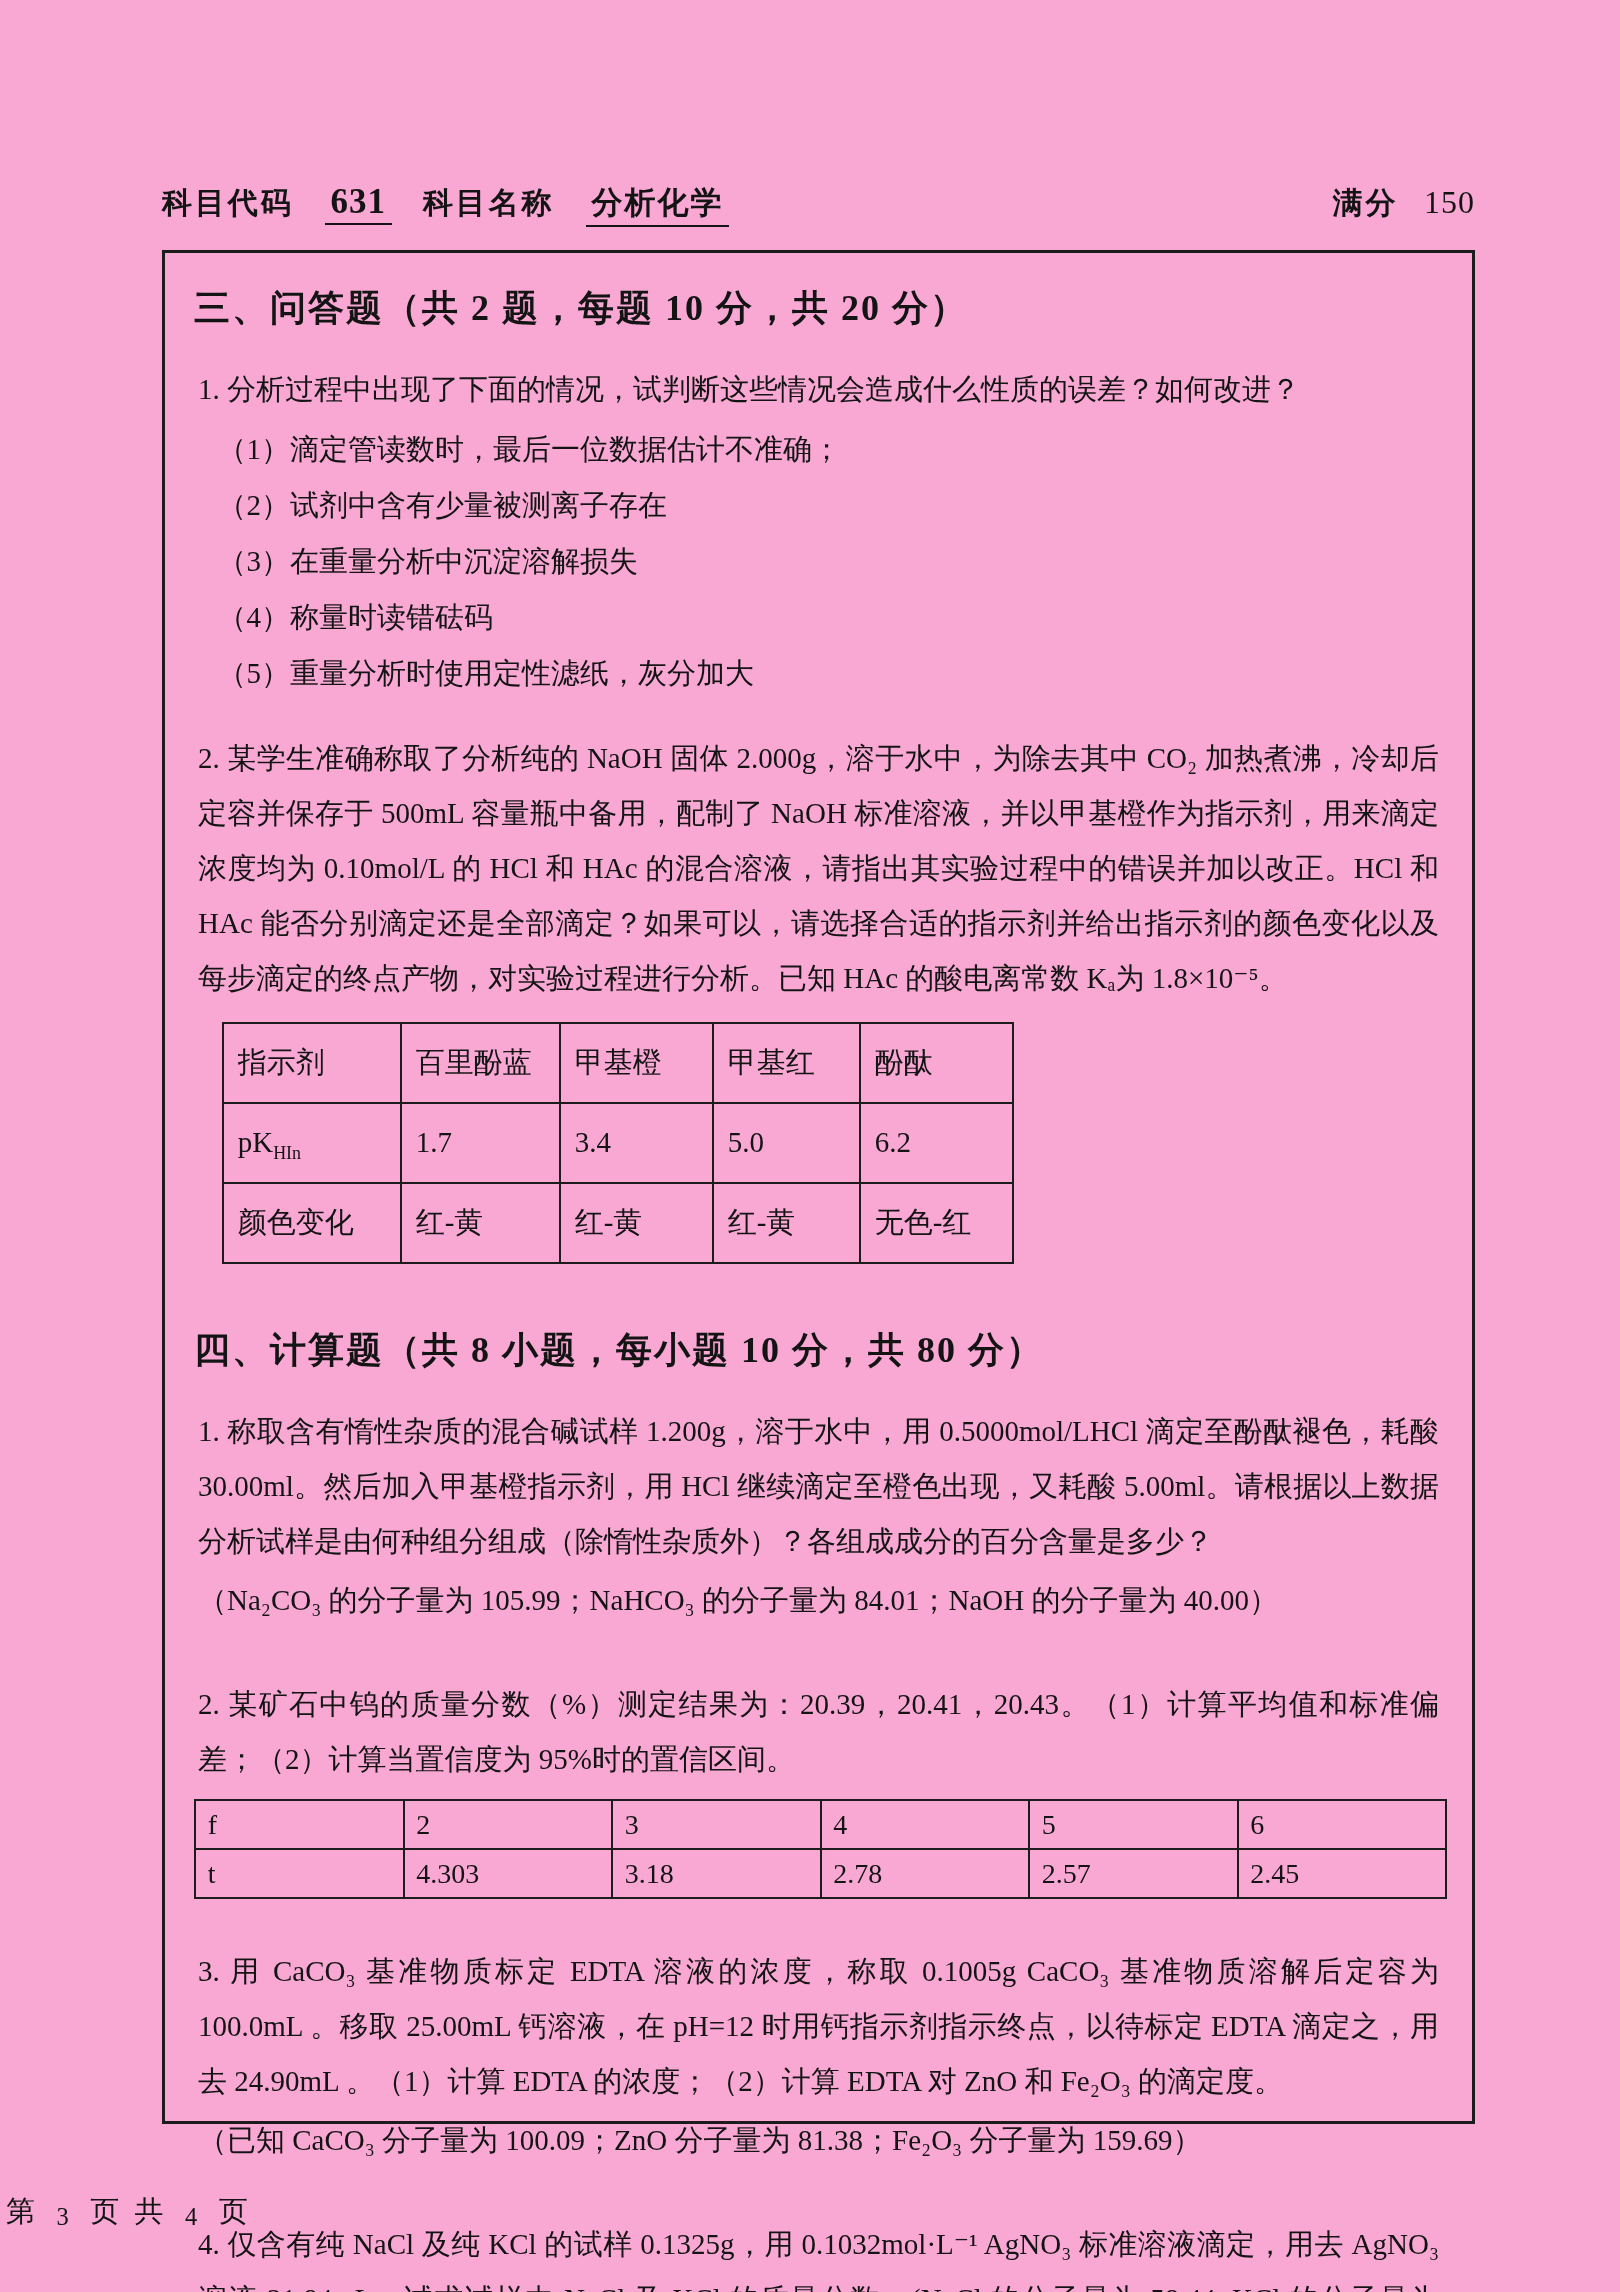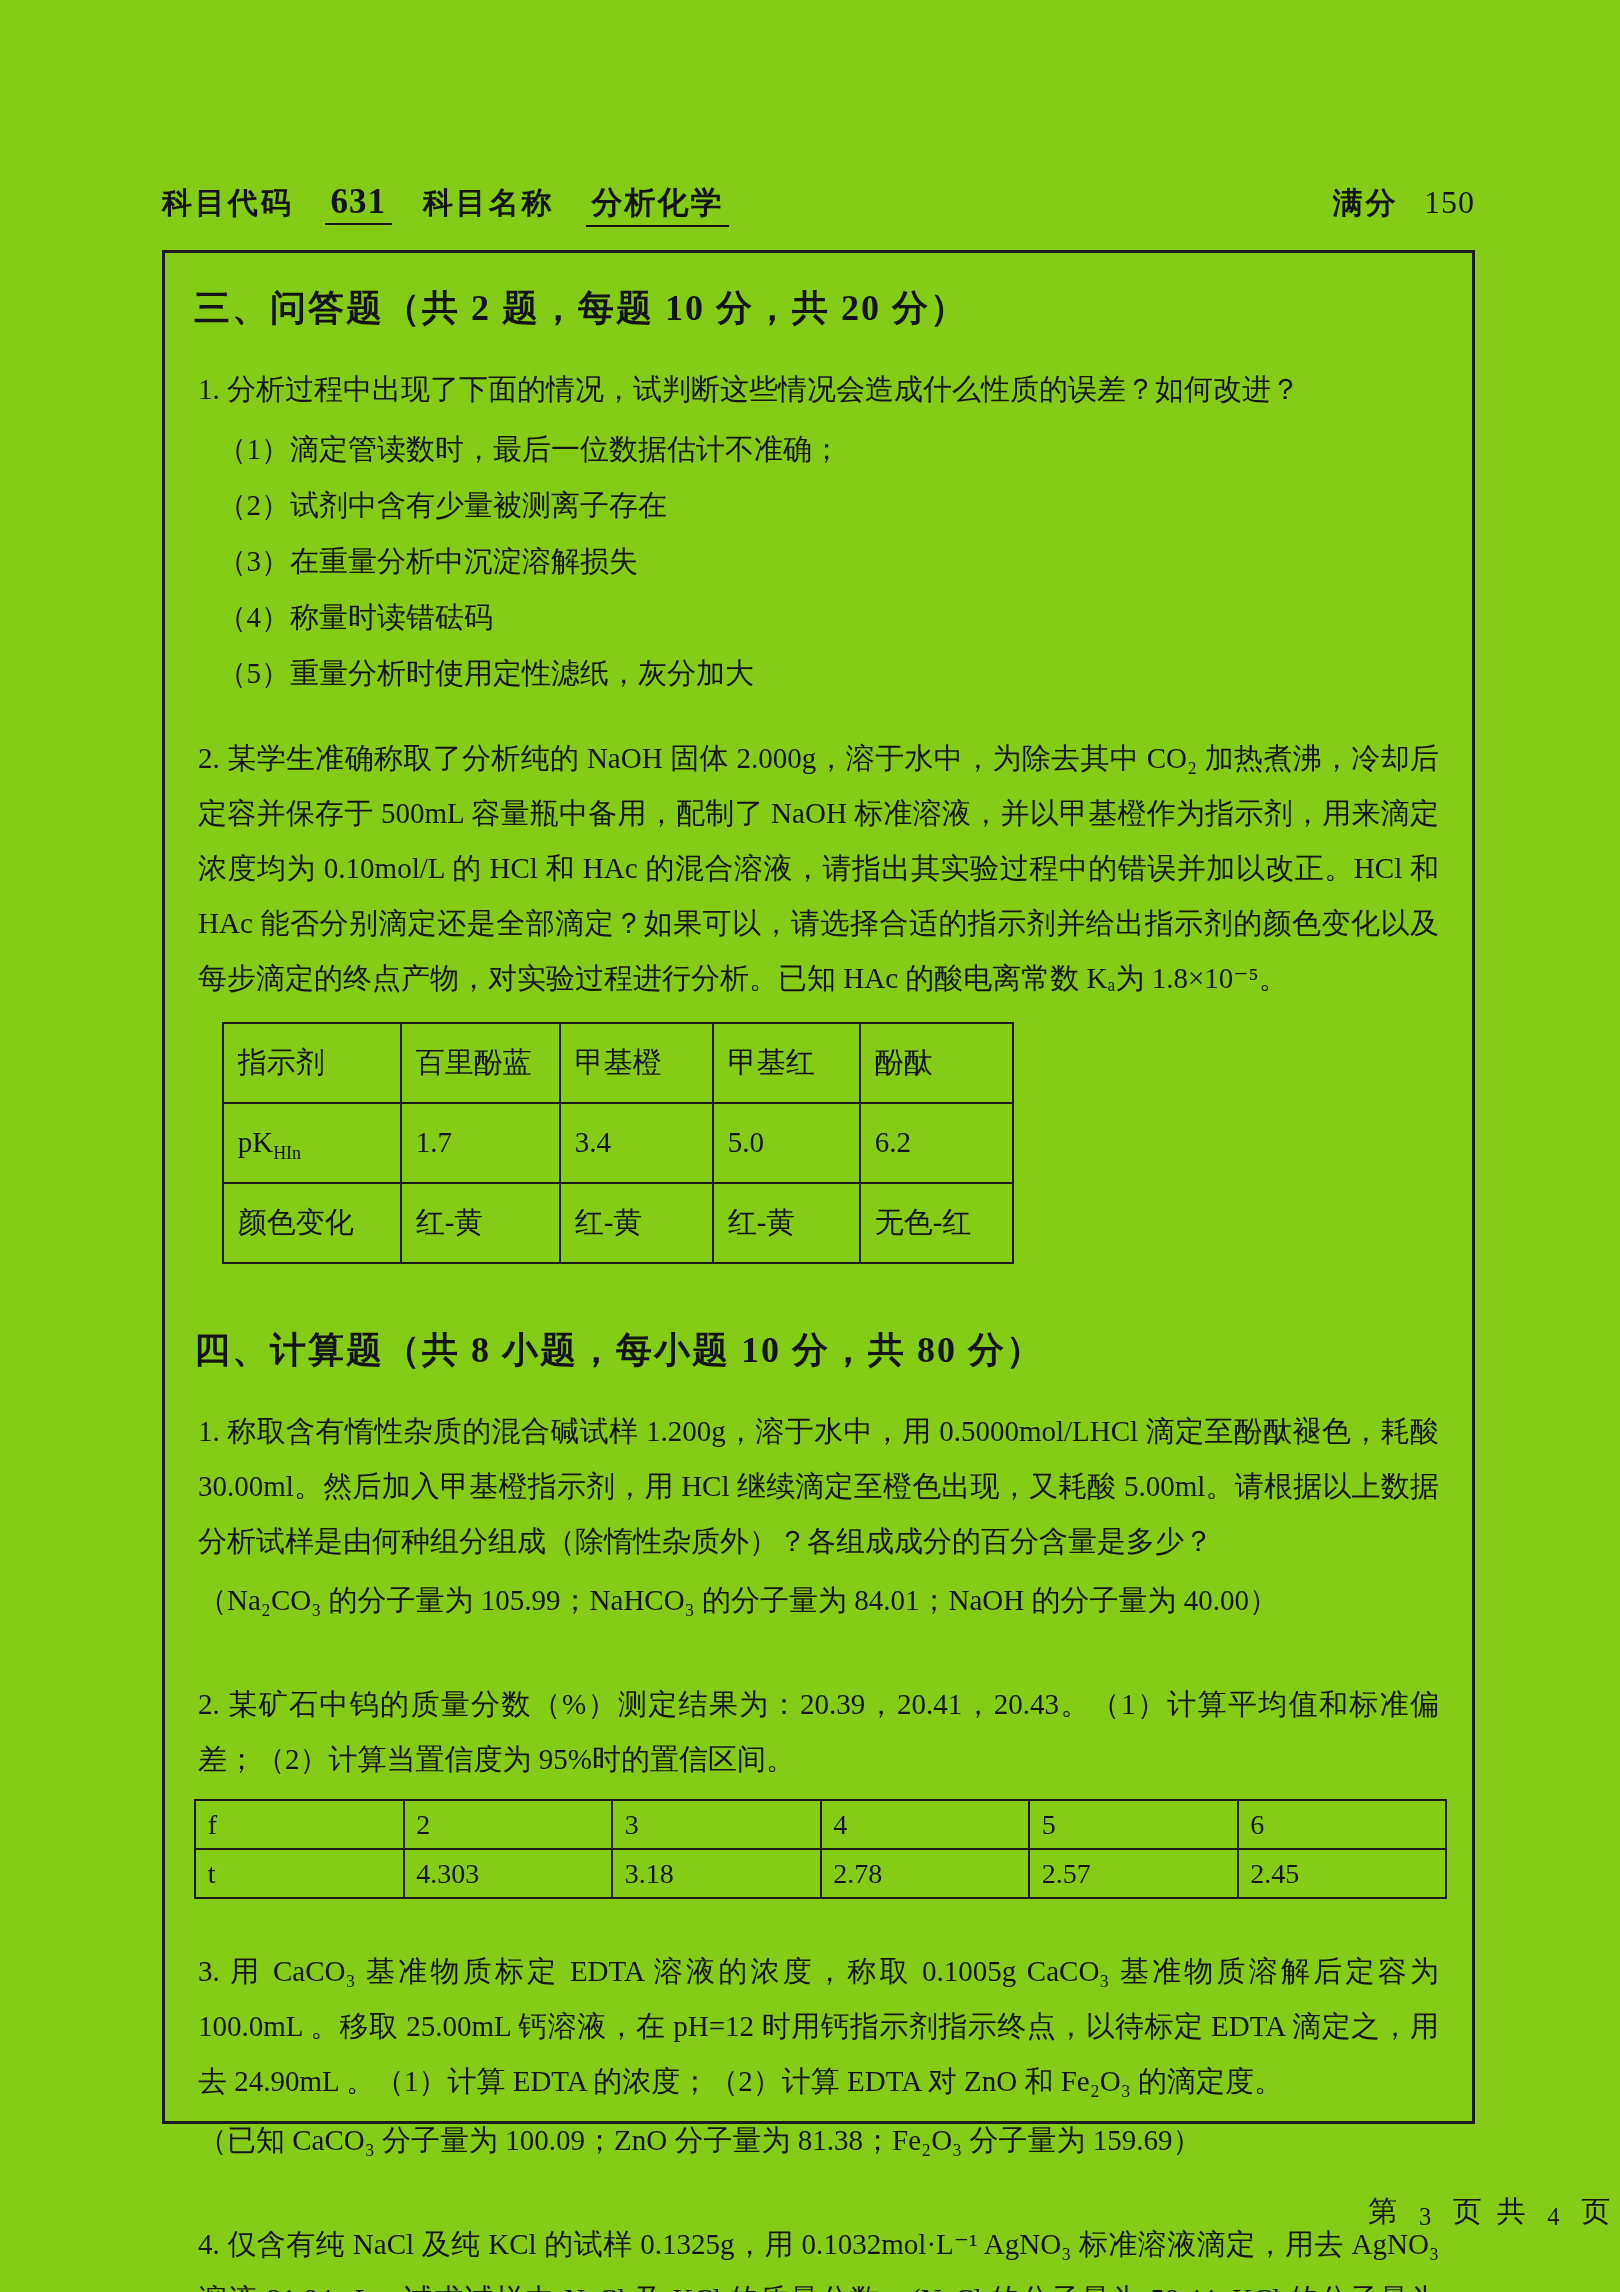--- a/index.html
+++ b/index.html
@@ -6,21 +6,21 @@
   body{
     background:#ffffff;
     font-family:"Liberation Serif","DejaVu Serif",serif;
     color:#141414;
     -webkit-font-smoothing:antialiased;
   }
   .page{
     position:relative;
     width:1620px;
     height:2293px;
-    background:#84cc16;
+    background:#f9a8d4;
     overflow:hidden;
   }
   
   .header{
     position:absolute;
     left:162px;
     top:182px;
     width:1313px;
     display:flex;
     align-items:baseline;
@@ -109,21 +109,21 @@
     padding:1px 5.9px 1px 11.8px;
     text-align:left;
     vertical-align:middle;
   }
   
   .footer{
     position:absolute;
     left:0;
     top:2192px;
     width:1620px;
-    text-align:right;
+    text-align:left;
     font-size:29px;
     letter-spacing:3.9px;
   }
   .footer .num{
     font-size:24.5px;
     position:relative;
     top:3.9px;
     margin:0 11.8px;
   }
   .footer .word{margin:0 5.9px;}

